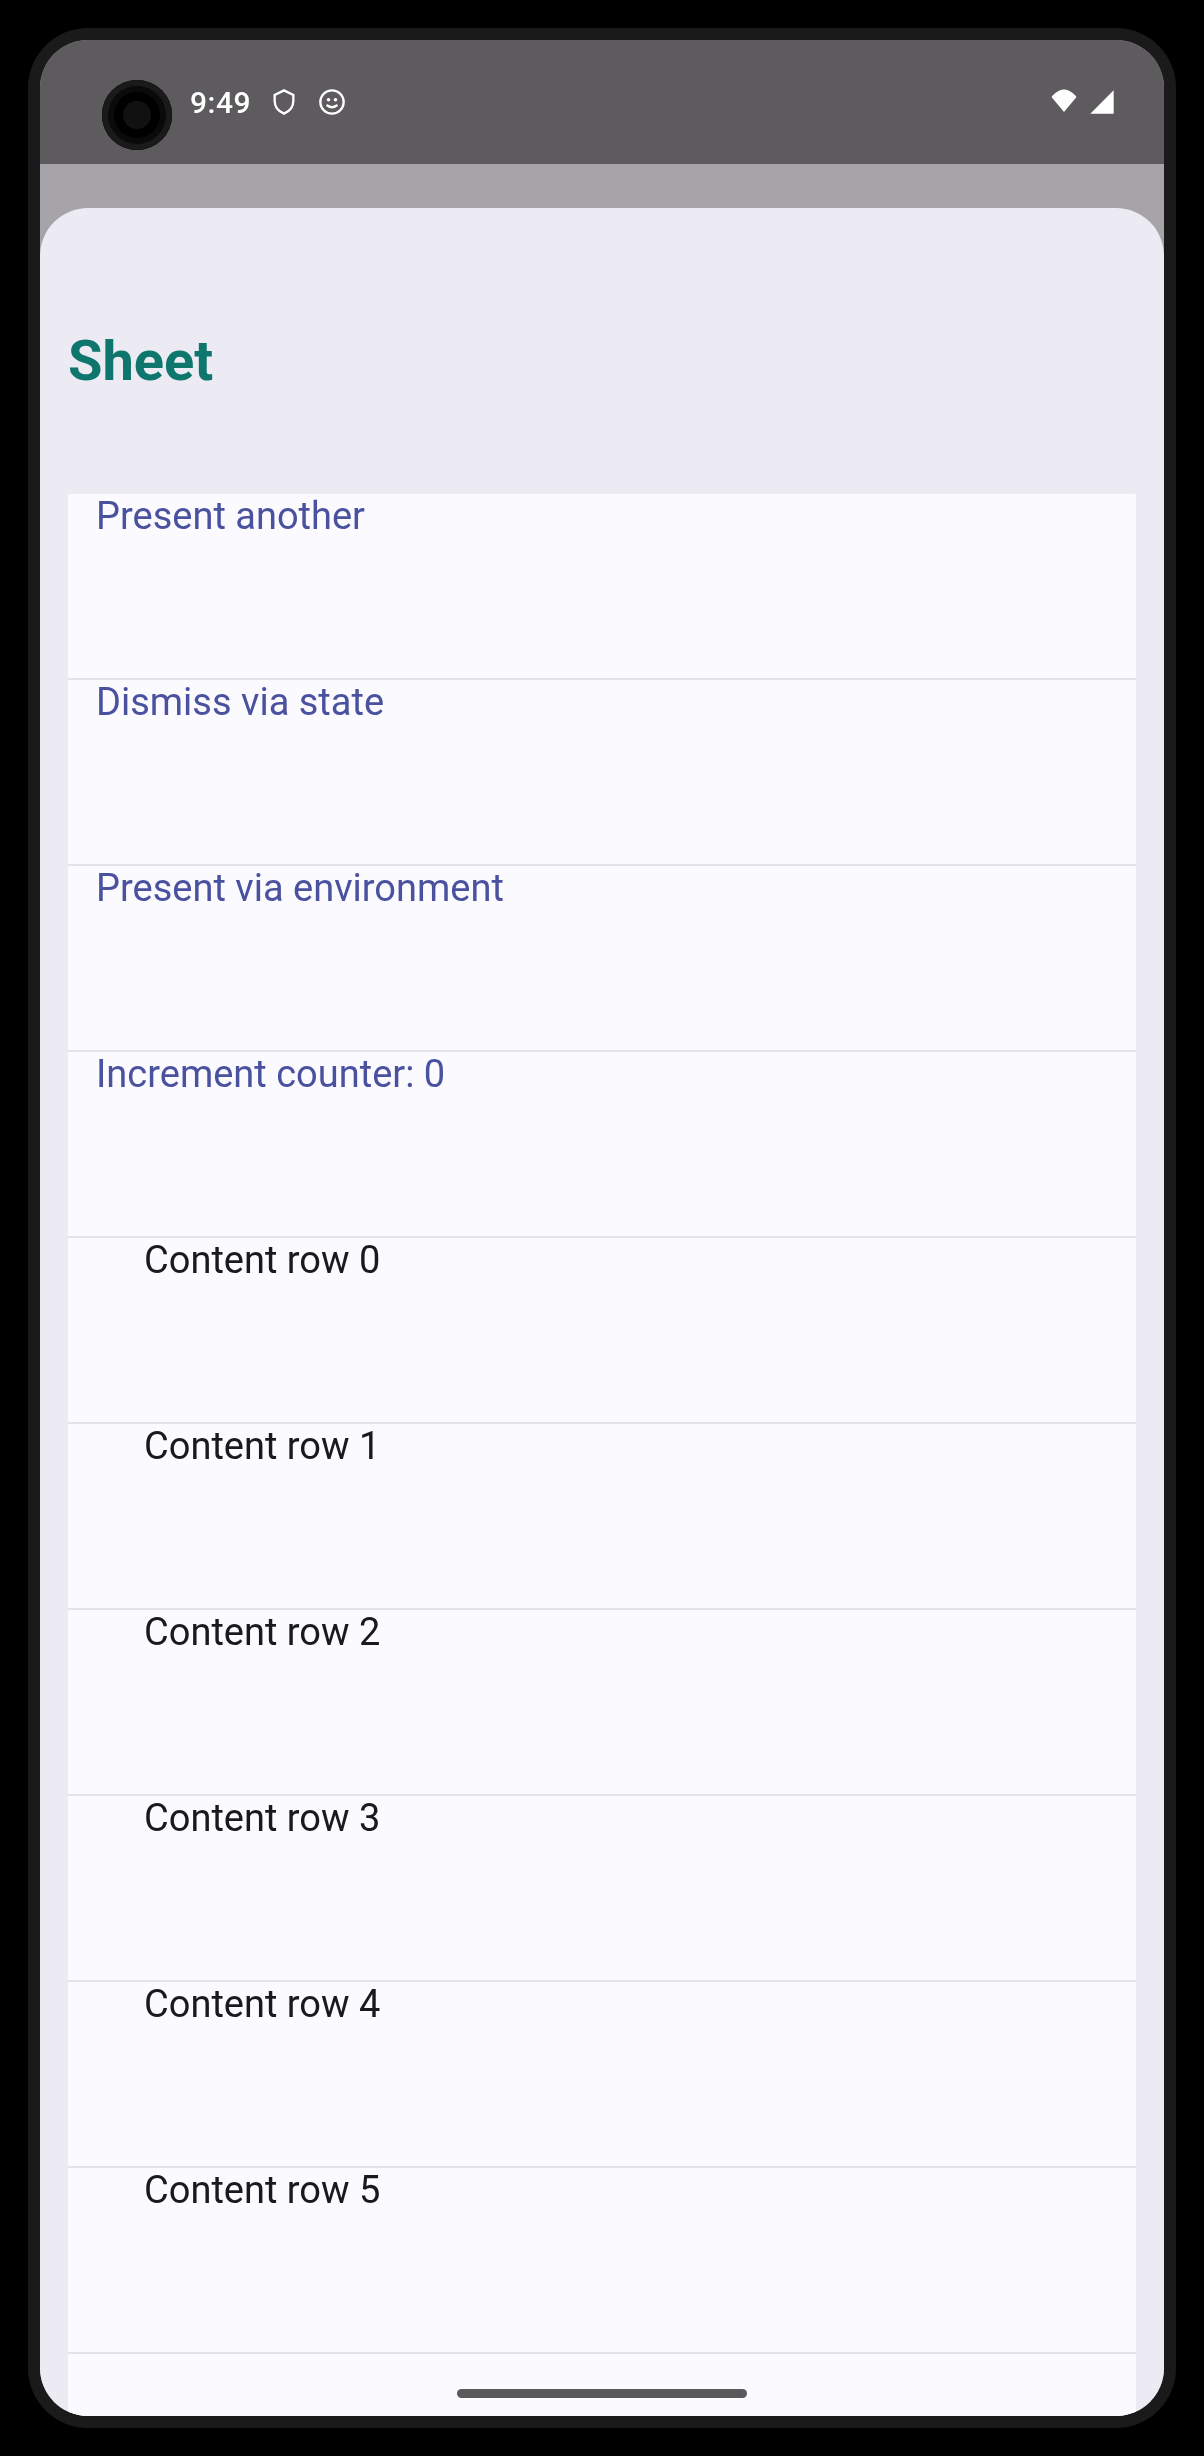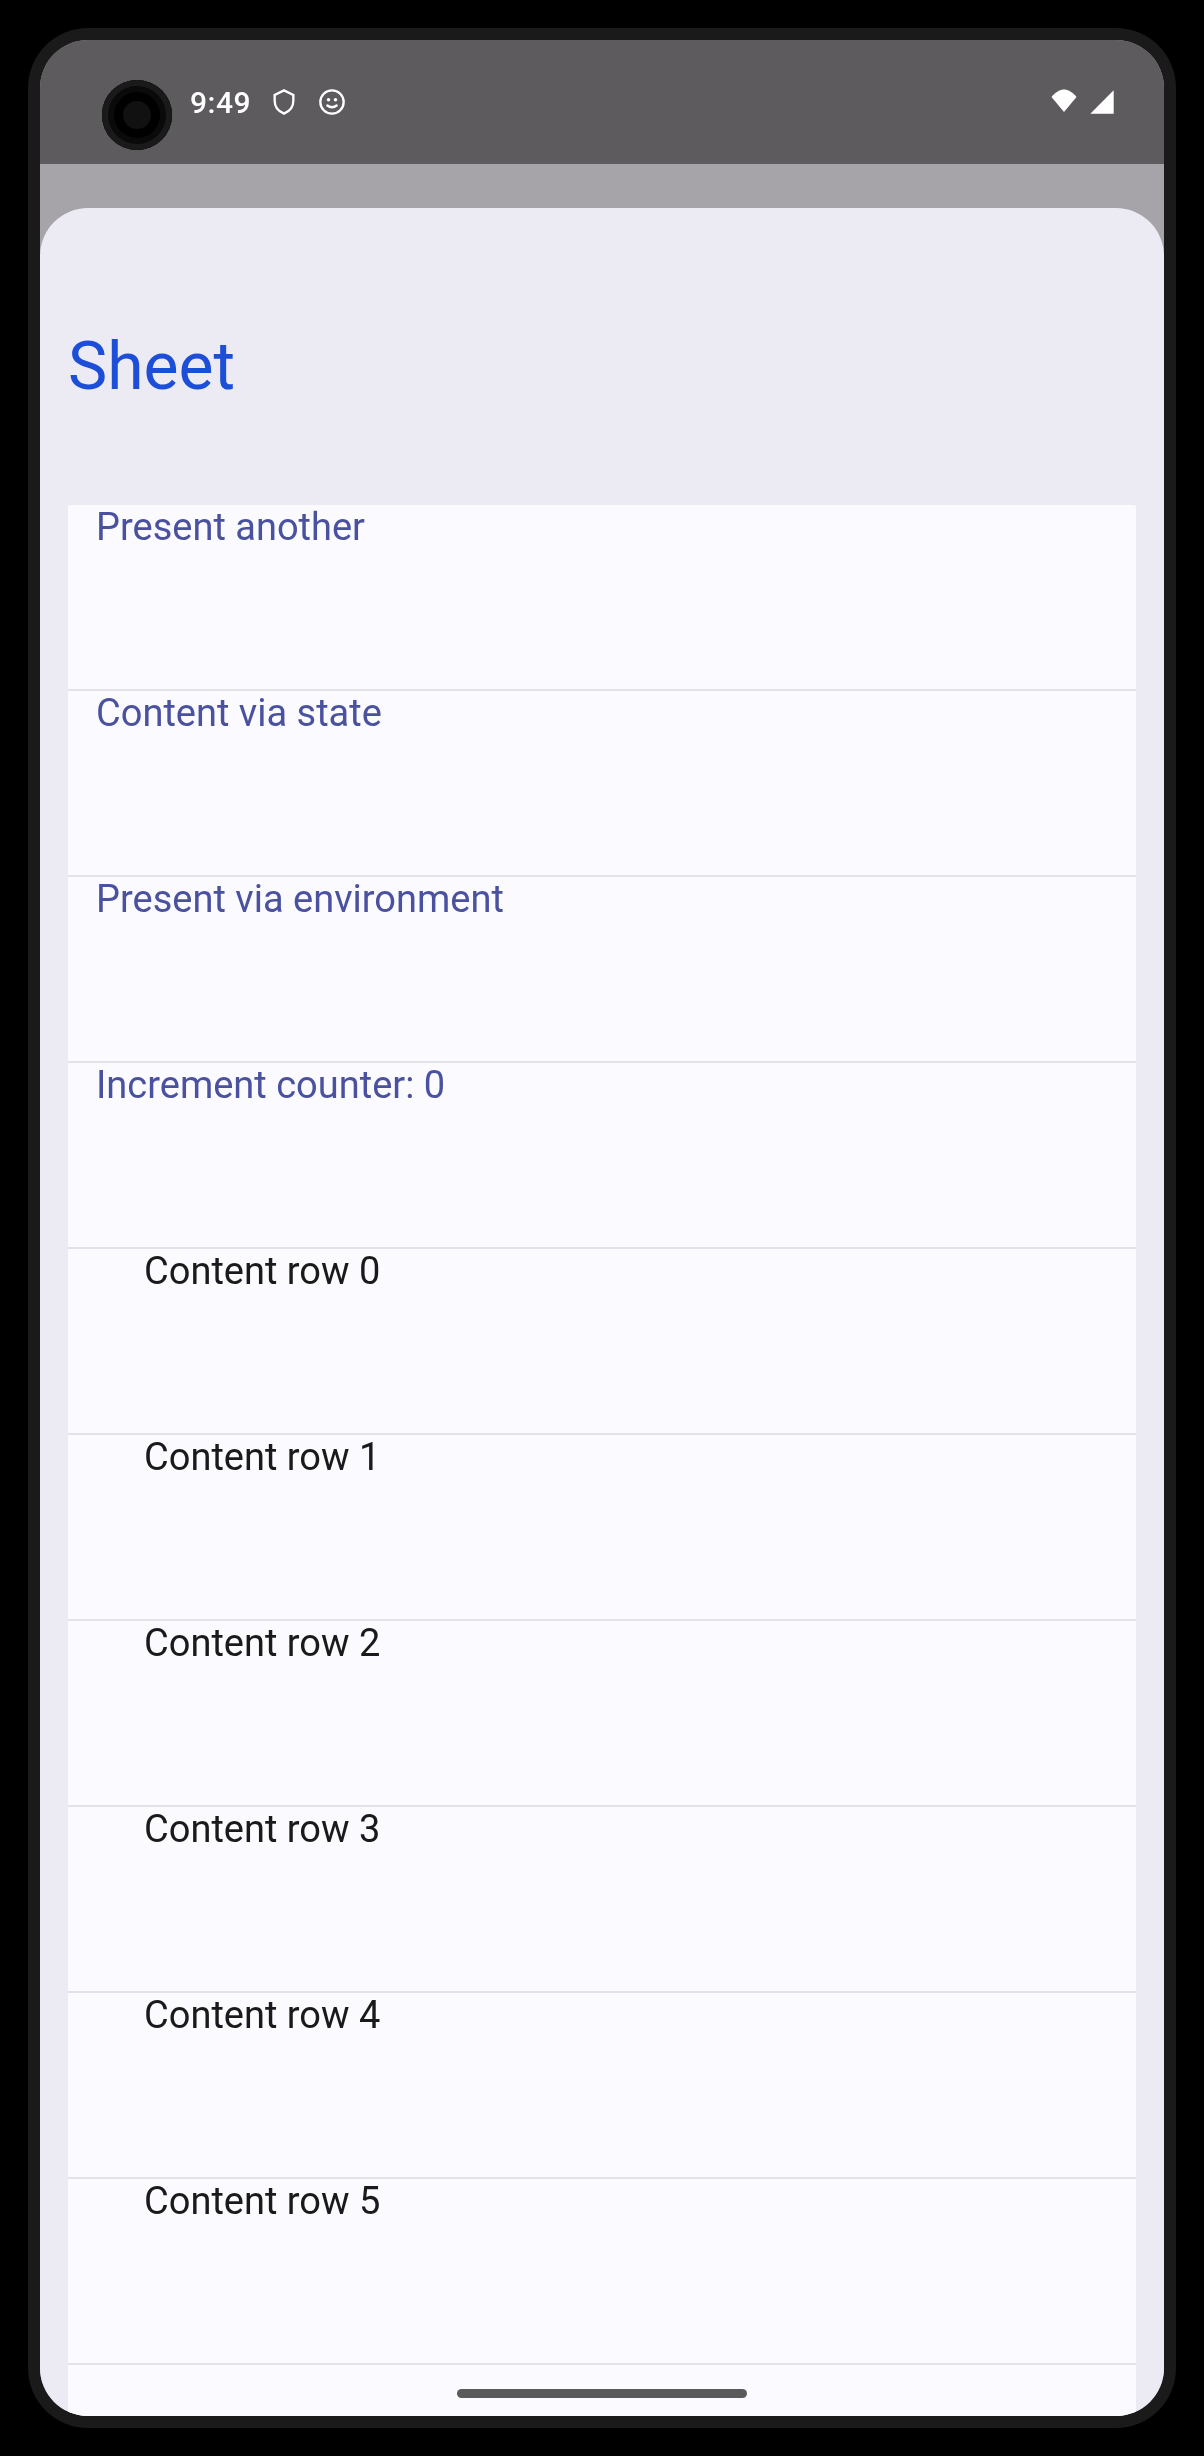--- a/index.html
+++ b/index.html
@@ -104,23 +104,23 @@
       left: 0;
       right: 0;
       bottom: 0;
       background: #eceaf3;
       border-radius: 48px 48px 0 0;
     }
     .sheet-header {
       padding: 120px 28px 100px 28px;
     }
     .sheet-title {
-      font-size: 66px;
-      font-weight: 400;
-      color: #1d4ed8;
+      font-size: 56px;
+      font-weight: 700;
+      color: #0f766e;
     }
     .list-container {
       margin: 0 28px 0 28px;
       background: #fbfaff;
       border-radius: 2px;
     }
     .list-row {
       height: 186px;
       display: flex;
       align-items: flex-start;
@@ -198,21 +198,21 @@
       <div class="sheet">
         <div class="sheet-header">
           <h1 class="sheet-title">Sheet</h1>
         </div>
 
         <div class="list-container">
           <div class="list-row">
             <span class="action-label">Present another</span>
           </div>
           <div class="list-row">
-            <span class="action-label">Content via state</span>
+            <span class="action-label">Dismiss via state</span>
           </div>
           <div class="list-row">
             <span class="action-label">Present via environment</span>
           </div>
           <div class="list-row">
             <span class="action-label">Increment counter: 0</span>
           </div>
           <div class="list-row">
             <span class="content-label">Content row 0</span>
           </div>

